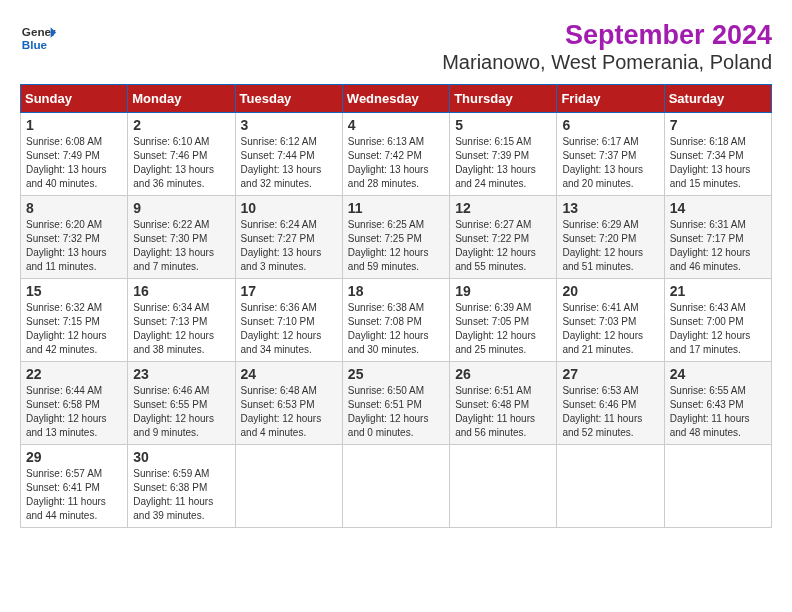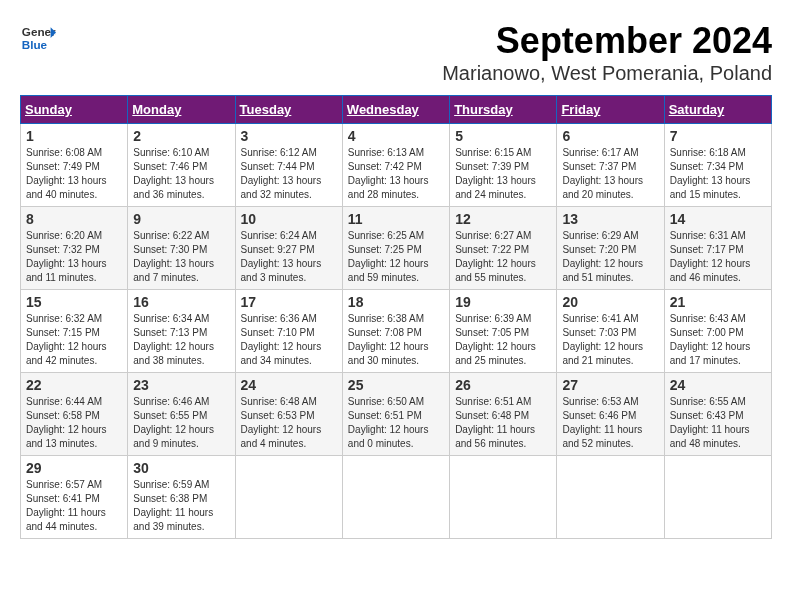--- a/index.html
+++ b/index.html
@@ -22,42 +22,41 @@
       gap: 4px;
     }
     .logo-icon {
       width: 36px;
       height: 36px;
     }
     .title-area {
       text-align: right;
     }
     .month-title {
-      font-size: 36px;
+      font-size: 27px;
       font-weight: bold;
-      color: #000000;
+      color: #a21caf;
     }
     .subtitle {
       font-size: 20px;
       color: #333;
     }
     .calendar {
       width: 100%;
       border-collapse: collapse;
       font-size: 11px;
     }
     .calendar th {
-      background: #701a75;
+      background: #b91c1c;
       color: #fff;
       padding: 6px 4px;
       text-align: left;
       font-size: 13px;
       font-weight: bold;
       border: 1px solid #1565c0;
-      text-decoration: underline;
     }
     .calendar td {
       vertical-align: top;
       padding: 4px 5px;
       border: 1px solid #ccc;
       width: 107px;
       min-height: 80px;
       background: #fff;
     }
     .calendar tr:nth-child(even) td {
@@ -171,21 +170,21 @@
         <td>
           <span class="day-num">9</span>
           <div class="day-info" style="white-space: pre-line;">Sunrise: 6:22 AM
 Sunset: 7:30 PM
 Daylight: 13 hours
 and 7 minutes.</div>
         </td>
         <td>
           <span class="day-num">10</span>
           <div class="day-info" style="white-space: pre-line;">Sunrise: 6:24 AM
-Sunset: 9:27 PM
+Sunset: 7:27 PM
 Daylight: 13 hours
 and 3 minutes.</div>
         </td>
         <td>
           <span class="day-num">11</span>
           <div class="day-info" style="white-space: pre-line;">Sunrise: 6:25 AM
 Sunset: 7:25 PM
 Daylight: 12 hours
 and 59 minutes.</div>
         </td>

